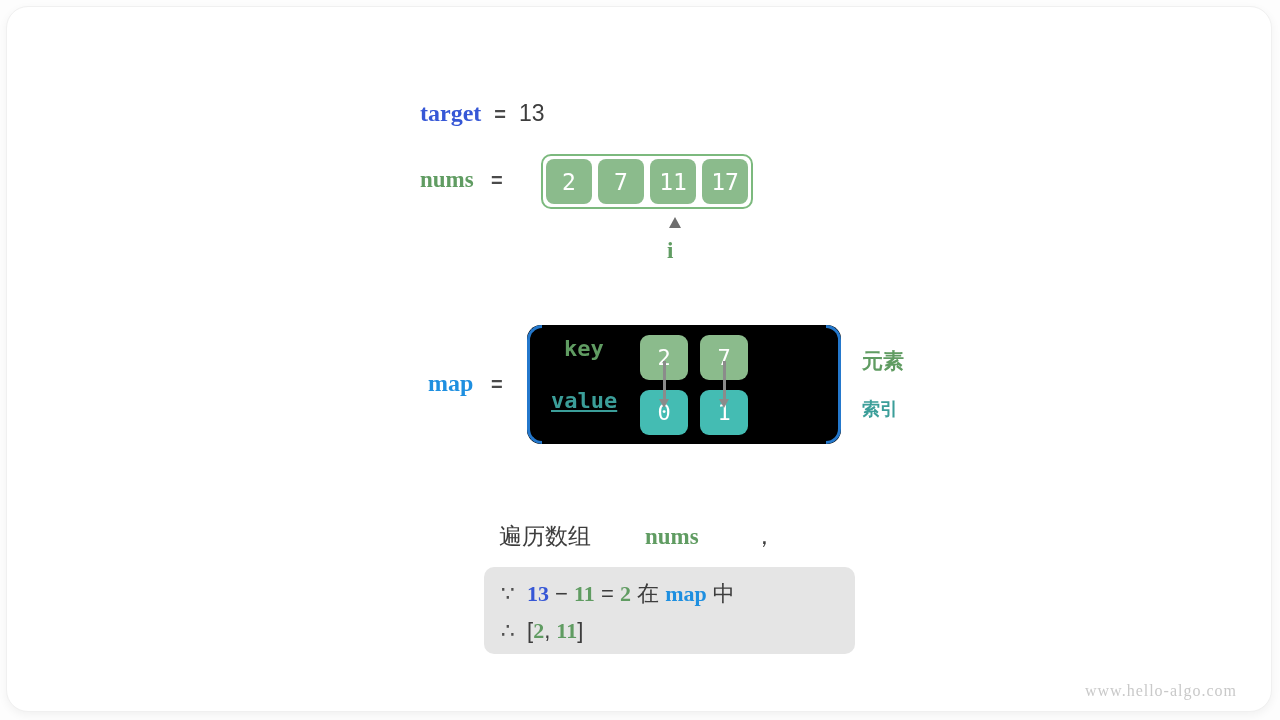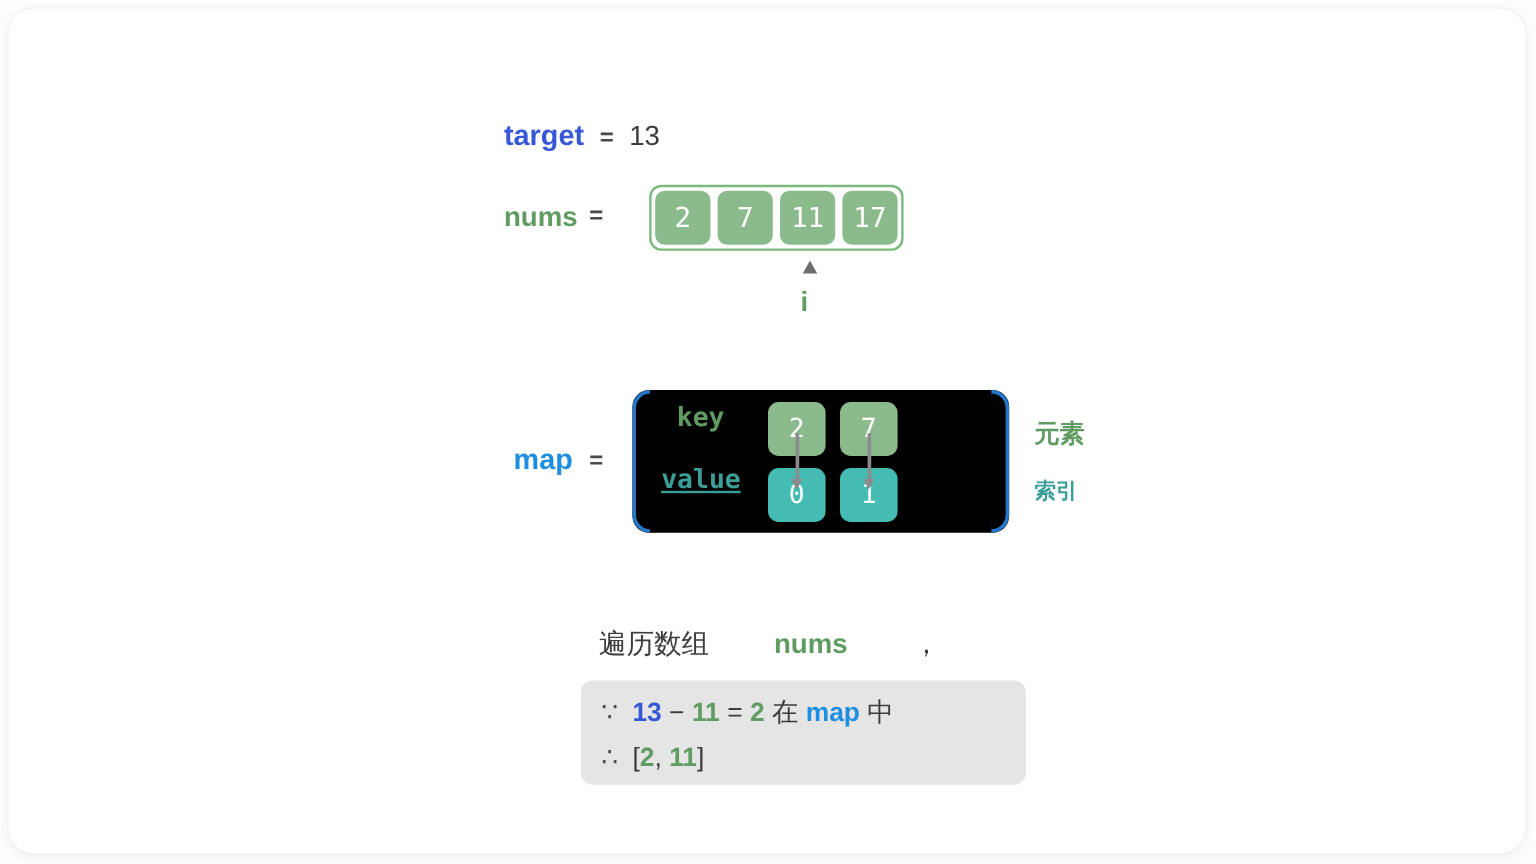--- a/index.html
+++ b/index.html
@@ -1,18 +1,18 @@
 <!DOCTYPE html>
 <html><head>
 <meta charset="utf-8">
 <style>
   * { margin: 0; padding: 0; box-sizing: border-box; }
   html, body { width: 1280px; height: 720px; background: #fdfdfd; overflow: hidden; }
   body { font-family: "Liberation Sans", "DejaVu Sans", sans-serif; color: #3d3d3d; }
-  .mono { font-family: Liberation Sans, sans-serif; }
+  .mono { font-family: Liberation Serif, serif; }
   .abs { position: absolute; }
 
   .card {
     position: absolute; left: 6px; top: 6px; right: 8px; bottom: 8px;
     background: #ffffff; border-radius: 22px;
     border: 1px solid #f0f0f0;
     box-shadow: 0 3px 10px rgba(0,0,0,0.05);
   }
 
   
@@ -172,14 +172,15 @@
     <div class="concl-line">
       <span class="sym">∴</span>
       <span class="tok-dark">[</span>
       <span class="mono tok-green">2</span>
       <span class="tok-dark">, </span>
       <span class="mono tok-green">11</span>
       <span class="tok-dark">]</span>
     </div>
   </div>
 
+  <span class="abs mono watermark">www.hello-algo.com</span>
 
 </div>
 
 </body></html>

